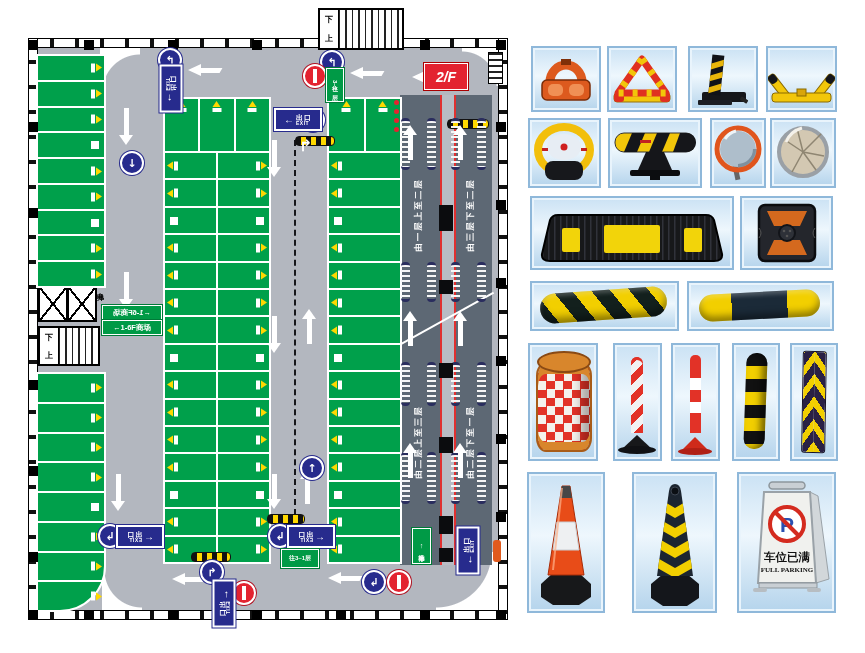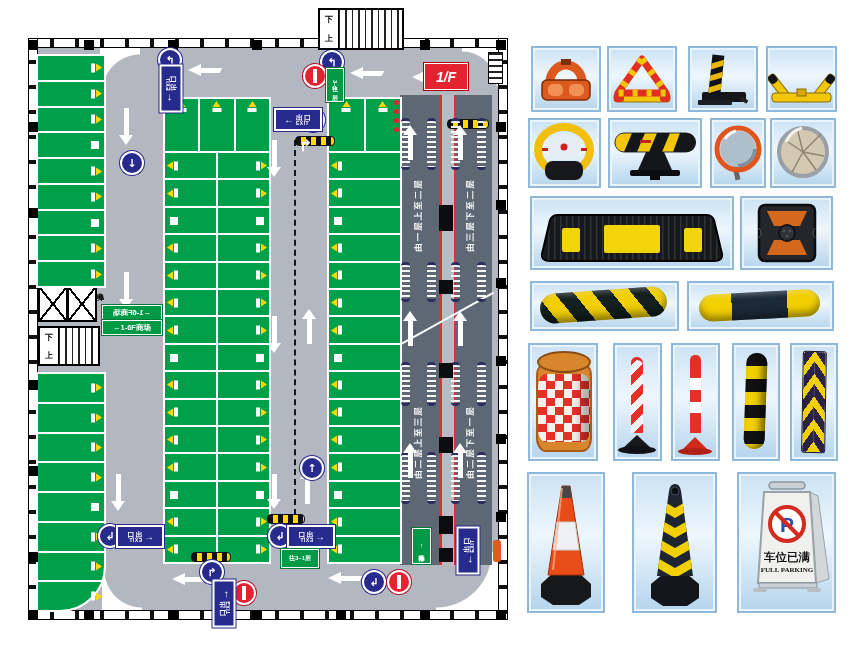--- a/index.html
+++ b/index.html
@@ -615,21 +615,21 @@
         <span class="gvt">往3~1层</span>
       </div>
     <div class="gs" style="left:281px;top:549px;width:36px;height:17px;">
         <span class="t6">往3~1层</span>
       </div>
     <div class="gs" style="left:412px;top:528px;width:17px;height:34px;flex-direction:column;">
       <span style="font-size:7px;line-height:1;">↑</span>
       <span class="gvt">停车场</span>
     </div>
 
-    <div class="f2">1/F</div>
+    <div class="f2">2/F</div>
   <div class="csq" style="left: 28px; top: 40px;"></div>
       <div class="csq" style="left: 84px; top: 40px;"></div>
       <div class="csq" style="left: 168px; top: 40px;"></div>
       <div class="csq" style="left: 252px; top: 40px;"></div>
       <div class="csq" style="left: 420px; top: 40px;"></div>
       <div class="csq" style="left: 496px; top: 40px;"></div>
       <div class="csq" style="left: 28px; top: 610px;"></div>
       <div class="csq" style="left: 84px; top: 610px;"></div>
       <div class="csq" style="left: 168px; top: 610px;"></div>
       <div class="csq" style="left: 252px; top: 610px;"></div>

